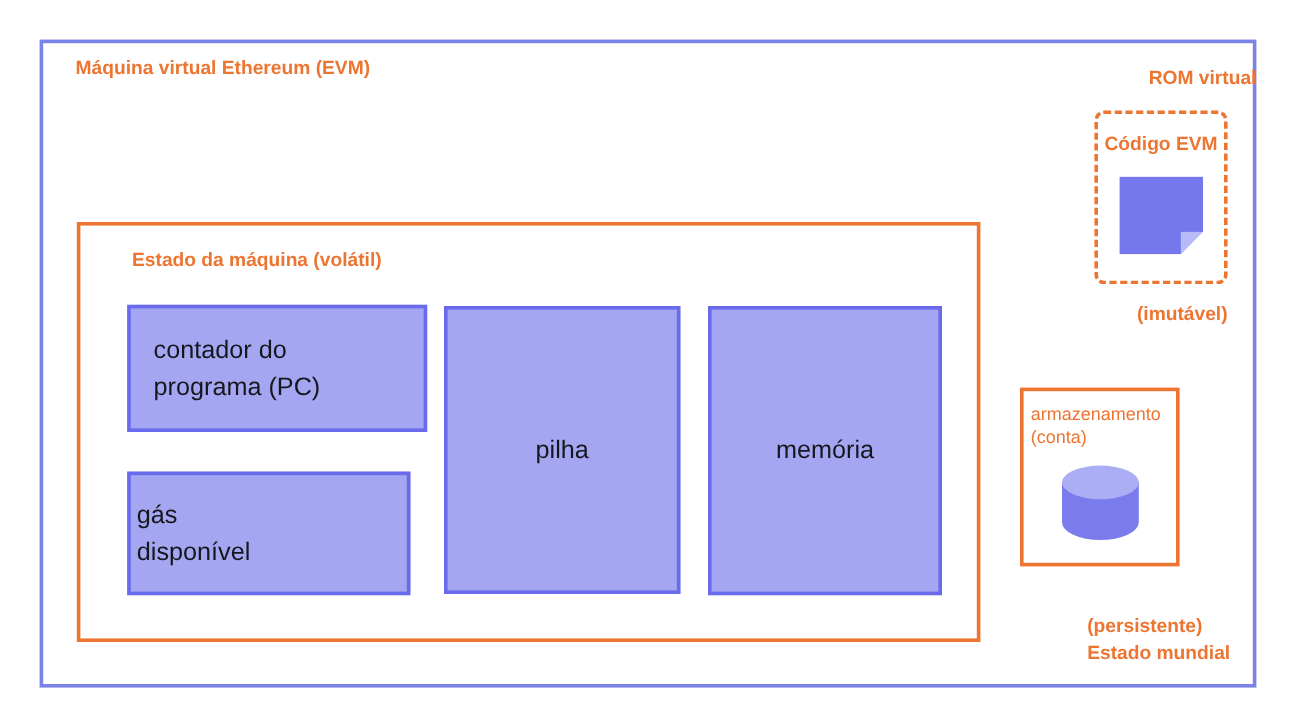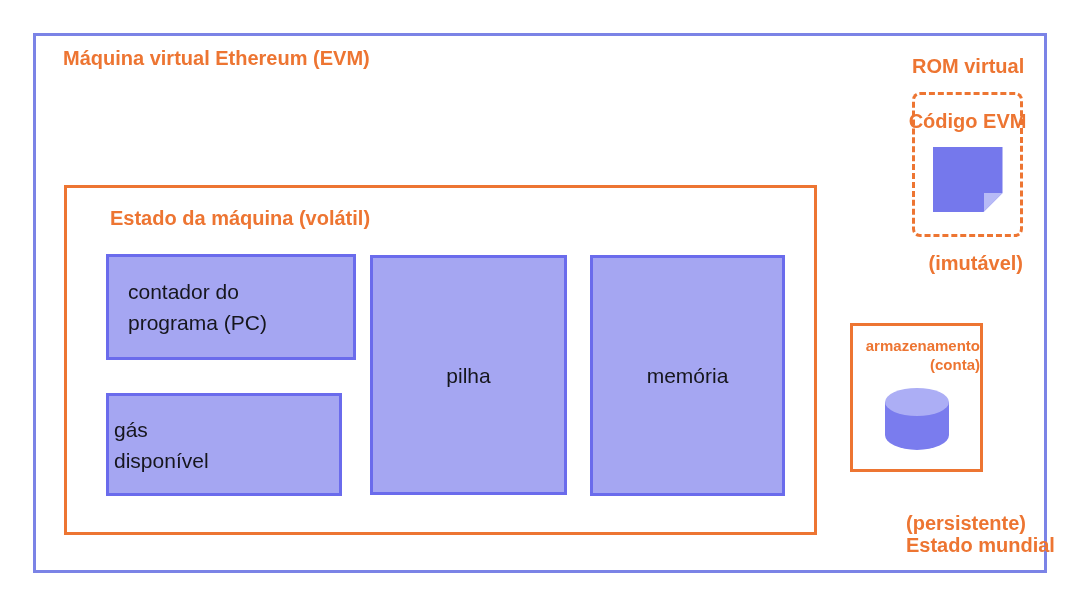--- a/index.html
+++ b/index.html
@@ -18,21 +18,21 @@
   
   .outer-box {
     position: absolute;
     left: 33px; top: 33px;
     width: 1008px; height: 534px;
     border: 3px solid var(--c-outer-border, #7B83E6);
   }
   .o-label {
     color: var(--c-orange, #ED7532);
     font-weight: bold;
-    font-size: 20px;
+    font-size: 16px;
     line-height: 22px;
     white-space: nowrap;
   }
   .evm-title { position: absolute; left: 27px; top: 11px; }
 
   
   .inner-box {
     position: absolute;
     left: 28px; top: 149px;
     width: 747px; height: 344px;
@@ -50,21 +50,21 @@
     flex-direction: column;
     justify-content: center;
   }
   .mbox span { display: block; }
   .pc-box   { left: 39px;  top: 66px;  width: 225px; height: 100px; padding-left: 19px; box-sizing: content-box; }
   .gas-box  { left: 39px;  top: 205px; width: 225px; height: 97px;  padding-left: 5px; }
   .stack-box  { left: 303px; top: 67px; width: 191px; height: 234px; align-items: center; }
   .memory-box { left: 523px; top: 67px; width: 189px; height: 235px; align-items: center; }
 
   
-  .rom-title { position: absolute; left: 876px; top: 19px; width: 111px; text-align: left; }
+  .rom-title { position: absolute; left: 900px; top: 19px; width: 111px; text-align: right; }
   .code-box {
     position: absolute;
     left: 876px; top: 56px;
     width: 105px; height: 139px;
     border: 3px dashed var(--c-orange, #ED7532);
     border-radius: 8px;
     display: flex;
     flex-direction: column;
     align-items: center;
   }
@@ -85,25 +85,24 @@
 
   
   .storage-box {
     position: absolute;
     left: 814px; top: 287px;
     width: 127px; height: 143px;
     border: 3px solid var(--c-orange, #ED7532);
   }
   .storage-label {
     color: var(--c-orange, #ED7532);
-    font-weight: bold;
+    font-weight: normal;
     font-size: 15px;
     line-height: 19px;
     margin: 10px 0 0 6px;
-    text-align: right;
   }
   .storage-label span { display: block; white-space: nowrap; }
   .cylinder { position: relative; width: 64px; height: 62px; margin: 14px auto 0; }
   .cyl-body {
     position: absolute; left: 0; top: 14px;
     width: 64px; height: 48px;
     background: var(--c-cylinder-body, #7A7CEE);
     border-radius: 0 0 32px 32px / 0 0 15px 15px;
   }
   .cyl-top {

